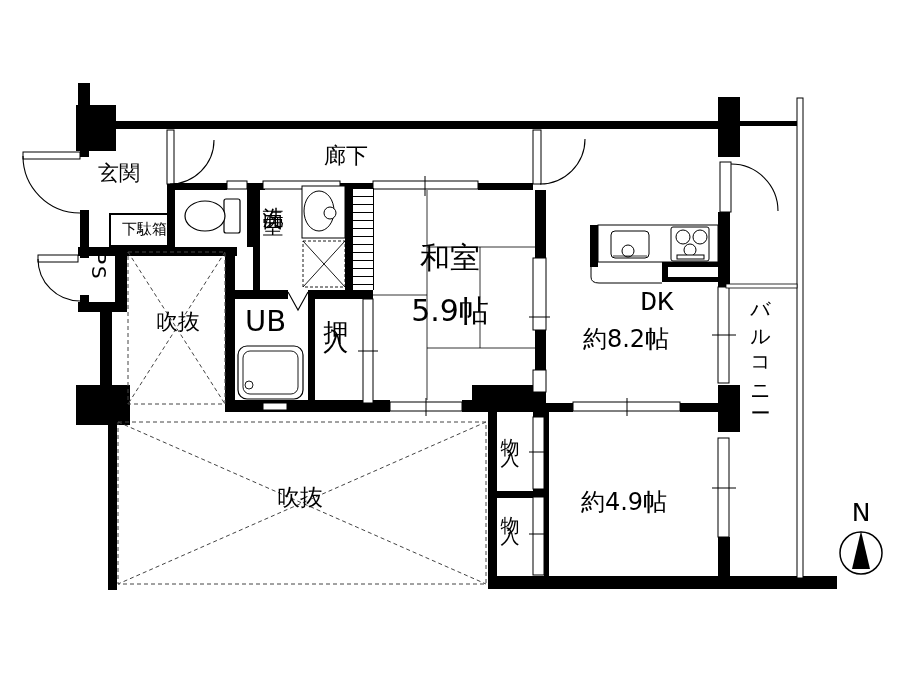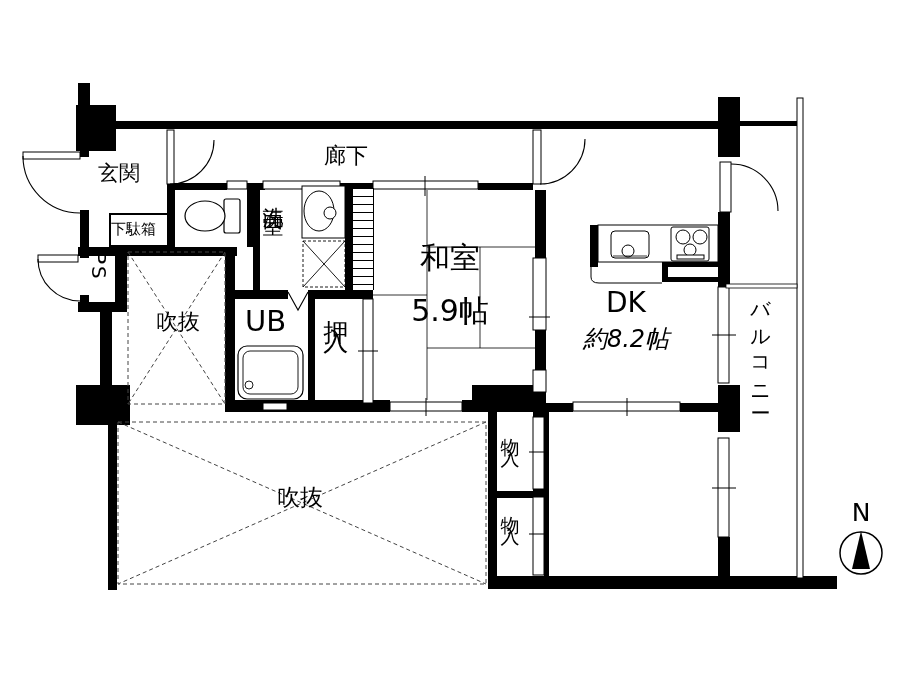--- a/index.html
+++ b/index.html
@@ -3,21 +3,21 @@
 <meta charset="utf-8">
 <style>
   html,body{margin:0;padding:0;background:#ffffff;}
   .plan{position:relative;width:900px;height:675px;background:#ffffff;overflow:hidden;
         font-family:"DejaVu Sans",sans-serif;color:#000;}
   .plan svg{position:absolute;left:0;top:0;}
   .lbl{position:absolute;color:#000;white-space:nowrap;line-height:1.05;}
   .center{text-align:center;}
   .vert{writing-mode:vertical-rl;text-orientation:mixed;}
   .box{position:absolute;background:#fff;border:2px solid #000;display:flex;
-       align-items:center;justify-content:flex-start;}
+       align-items:center;justify-content:flex-end;}
   .stripes{position:absolute;background:repeating-linear-gradient(180deg,#000 0 1.5px,#fff 1.5px 8px);
            border-left:1px solid #000;border-right:1px solid #000;}
 </style>
 </head>
 <body>
 
 <div class="plan">
 
 <svg width="900" height="675" viewBox="0 0 900 675">
 
@@ -191,23 +191,24 @@
 
 <div class="lbl vert" style="left:262px;top:190px;font-size:21px;letter-spacing:4px;">洗面室</div>
 
 <div class="lbl center" style="left:238px;top:306px;width:55px;font-size:29px;">UB</div>
 
 <div class="lbl vert" style="left:322px;top:300px;font-size:25px;letter-spacing:8px;">押入</div>
 
 <div class="lbl center" style="left:385px;top:242px;width:130px;font-size:30px;">和室</div>
 <div class="lbl center" style="left:385px;top:295px;width:130px;font-size:30px;">5.9帖</div>
 
-<div class="lbl center" style="left:556px;top:288px;width:140px;font-size:28px;">DK</div>
-<div class="lbl center" style="left:556px;top:327px;width:140px;font-size:24px;font-style:italic;">約8.2帖</div>
-
+<div class="lbl center" style="left:587px;top:288px;width:140px;font-size:28px;font-family:Liberation Mono, monospace;">DK</div>
+<div class="lbl center" style="left:556px;top:327px;width:140px;font-size:24px;">約8.2帖</div>
+
+<div class="lbl center" style="left:554px;top:490px;width:140px;font-size:24px;">約4.9帖</div>
 
 <div class="lbl vert" style="left:750px;top:287px;font-size:20px;letter-spacing:6px;">バルコニー</div>
 
 <div class="lbl center" style="left:136px;top:310px;width:84px;font-size:22px;">吹抜</div>
 
 <div class="lbl center" style="left:258px;top:485px;width:84px;font-size:23px;">吹抜</div>
 
 <div class="lbl vert" style="left:500px;top:423px;font-size:19px;letter-spacing:10px;">物入</div>
 
 <div class="lbl vert" style="left:500px;top:501px;font-size:19px;letter-spacing:10px;">物入</div>

